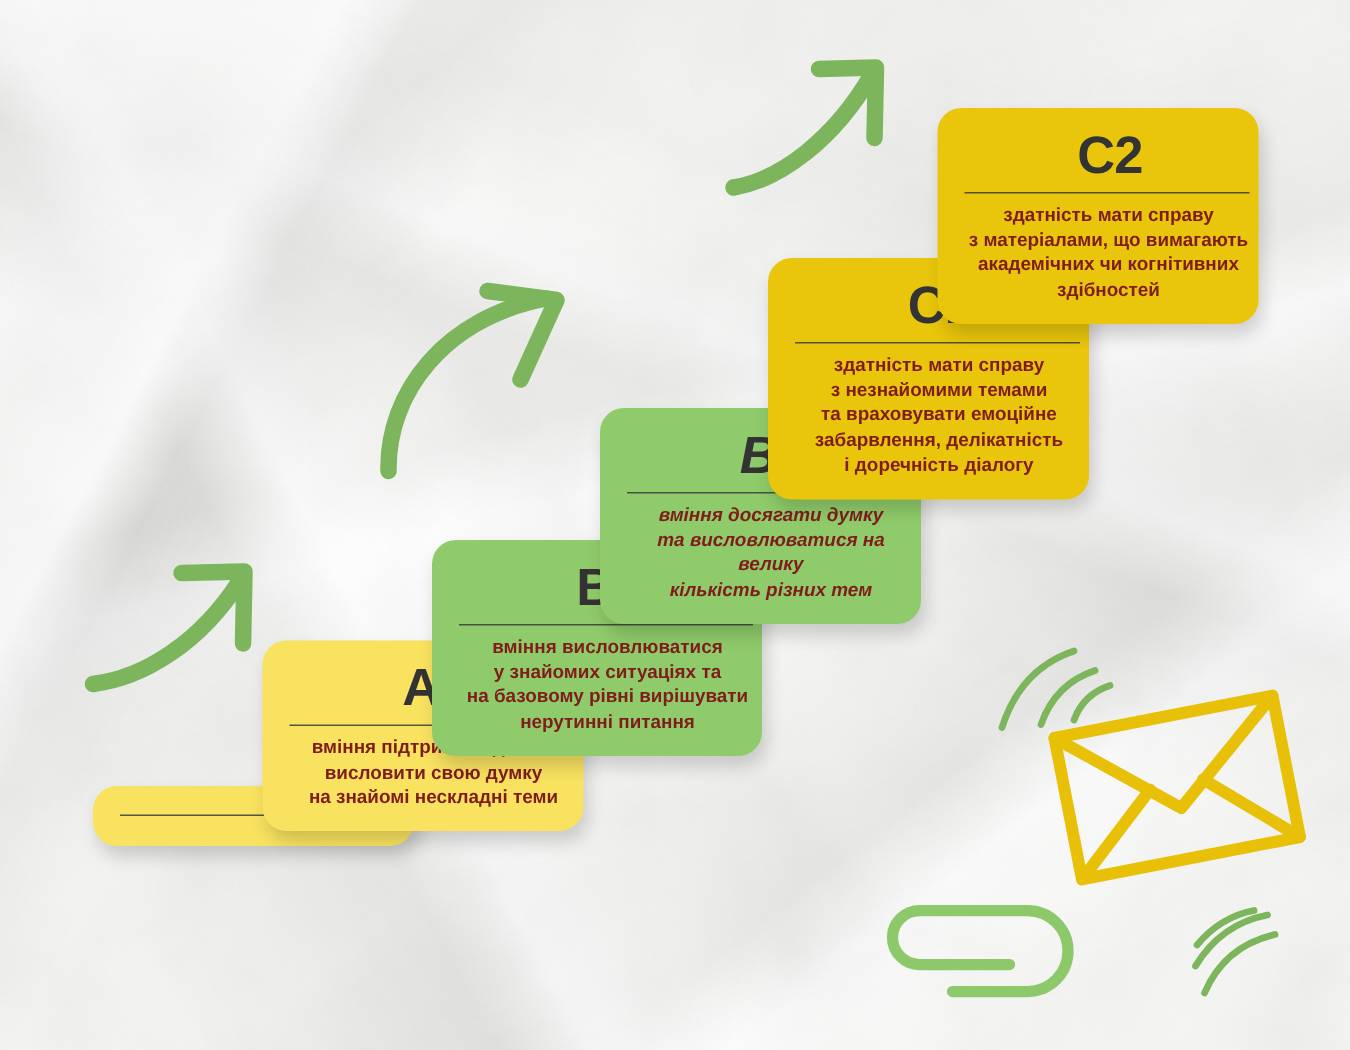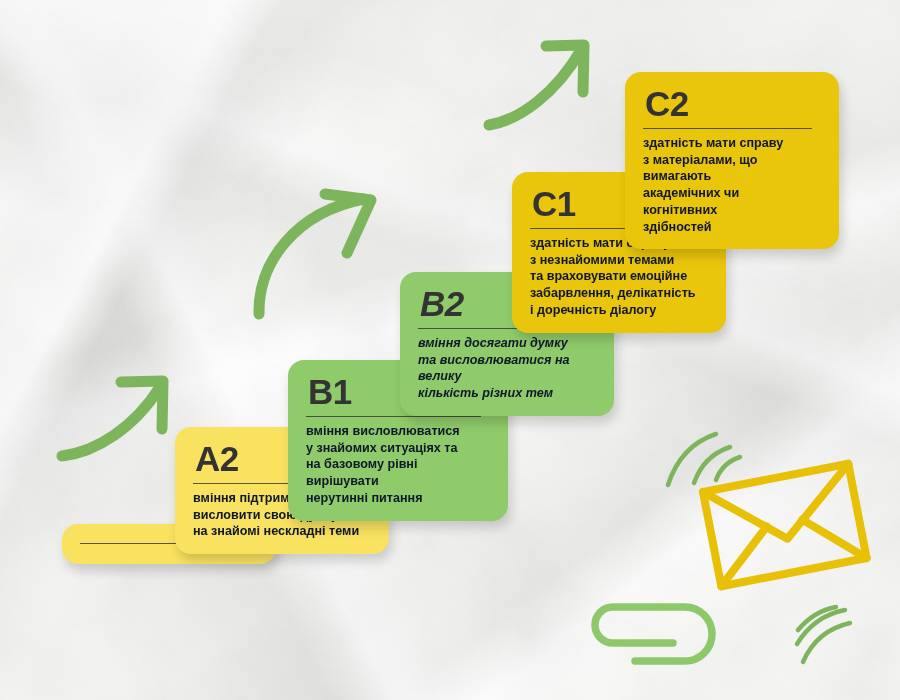--- a/index.html
+++ b/index.html
@@ -61,22 +61,23 @@
     position: absolute;
     inset: 0;
     pointer-events: none;
   }
 
   
   .card {
     position: absolute;
     border-radius: 16px;
     box-sizing: border-box;
-    padding: 12px 25px 14px 16px;
+    padding: 12px 4px 14px 16px;
     box-shadow: 3px 7px 11px rgba(0,0,0,0.16);
+    text-align: center;
   }
   .card.yellow-light { background: #F9E260; }
   .card.green        { background: #8FCB6A; }
   .card.gold         { background: #E9C50B; }
 
   .card-code {
     font-size: 35px;
     font-weight: 700;
     line-height: 1.0;
     letter-spacing: -0.5px;
@@ -86,21 +87,21 @@
   .card-rule {
     height: 0;
     border-top: 1.6px solid #3b3b3b;
     margin: 7px 2px 6px 2px;
     opacity: 0.85;
   }
   .card-desc {
     font-size: 12.6px;
     font-weight: 700;
     line-height: 1.33;
-    color: #0f172a;
+    color: #7f1d1d;
     margin-left: 2px;
     white-space: pre-line;
   }
 </style>
 </head>
 <body>
 
 <div id="stage">
 
   <div class="paper-base"></div>

